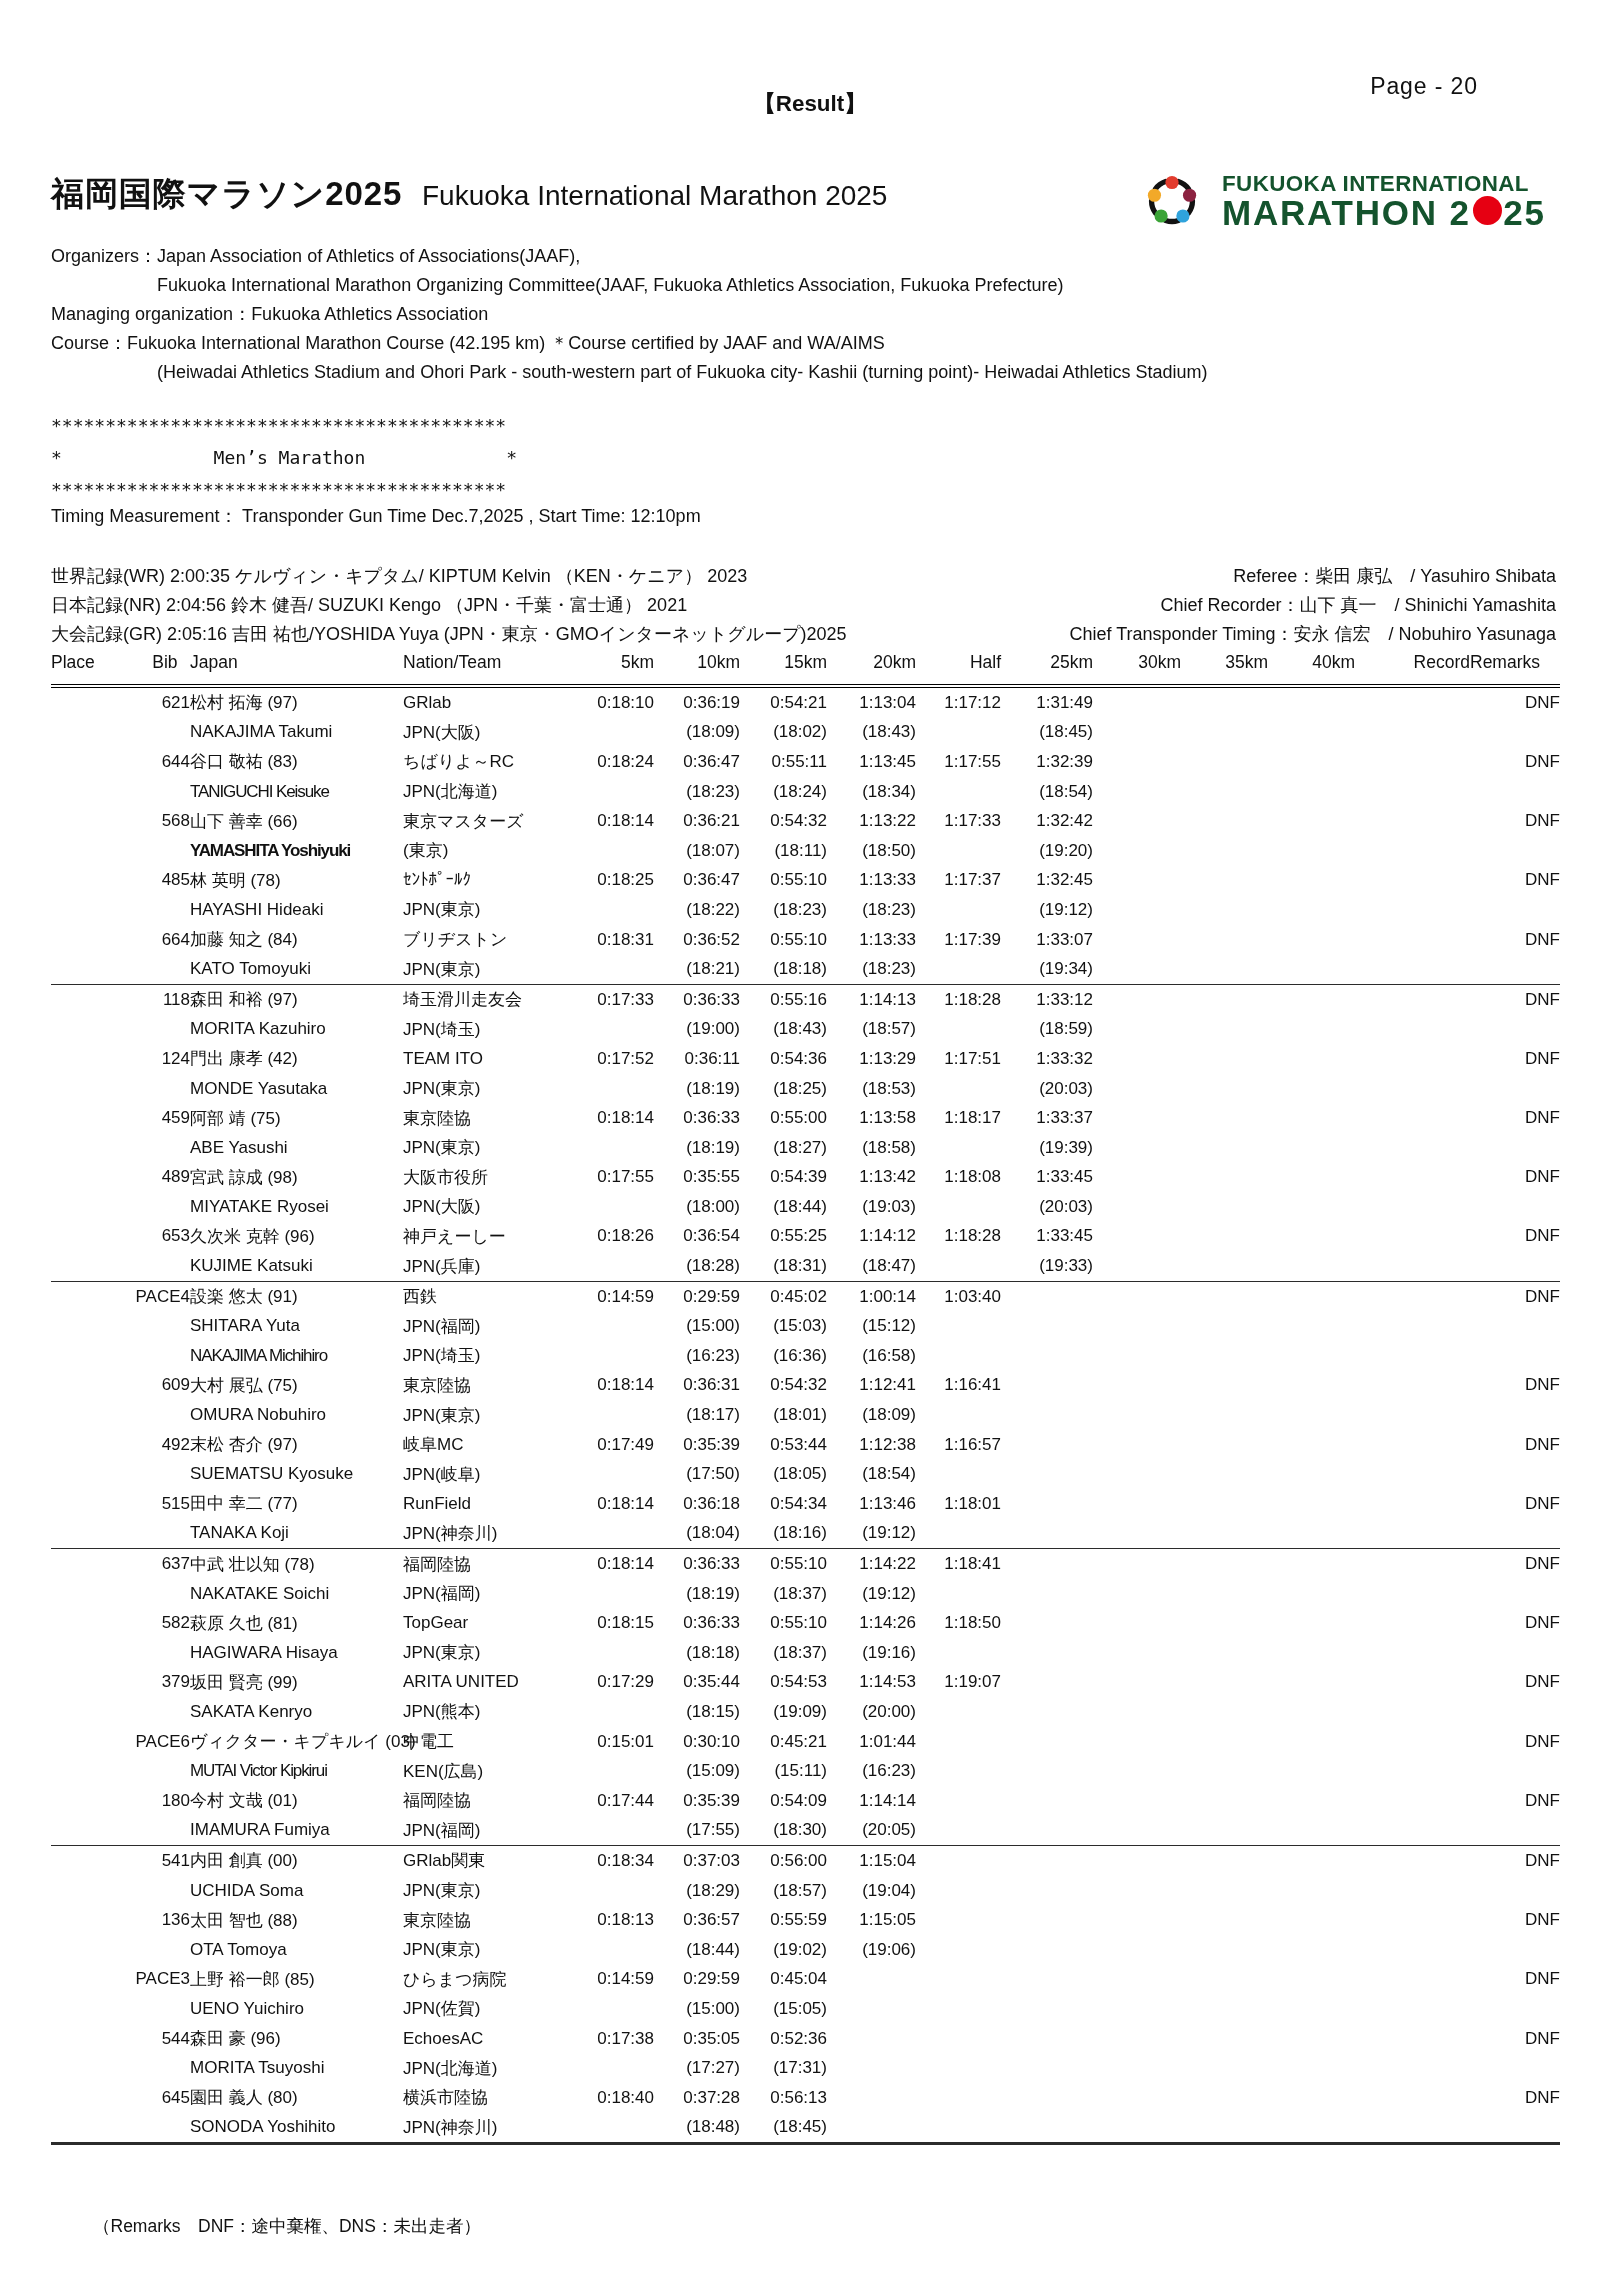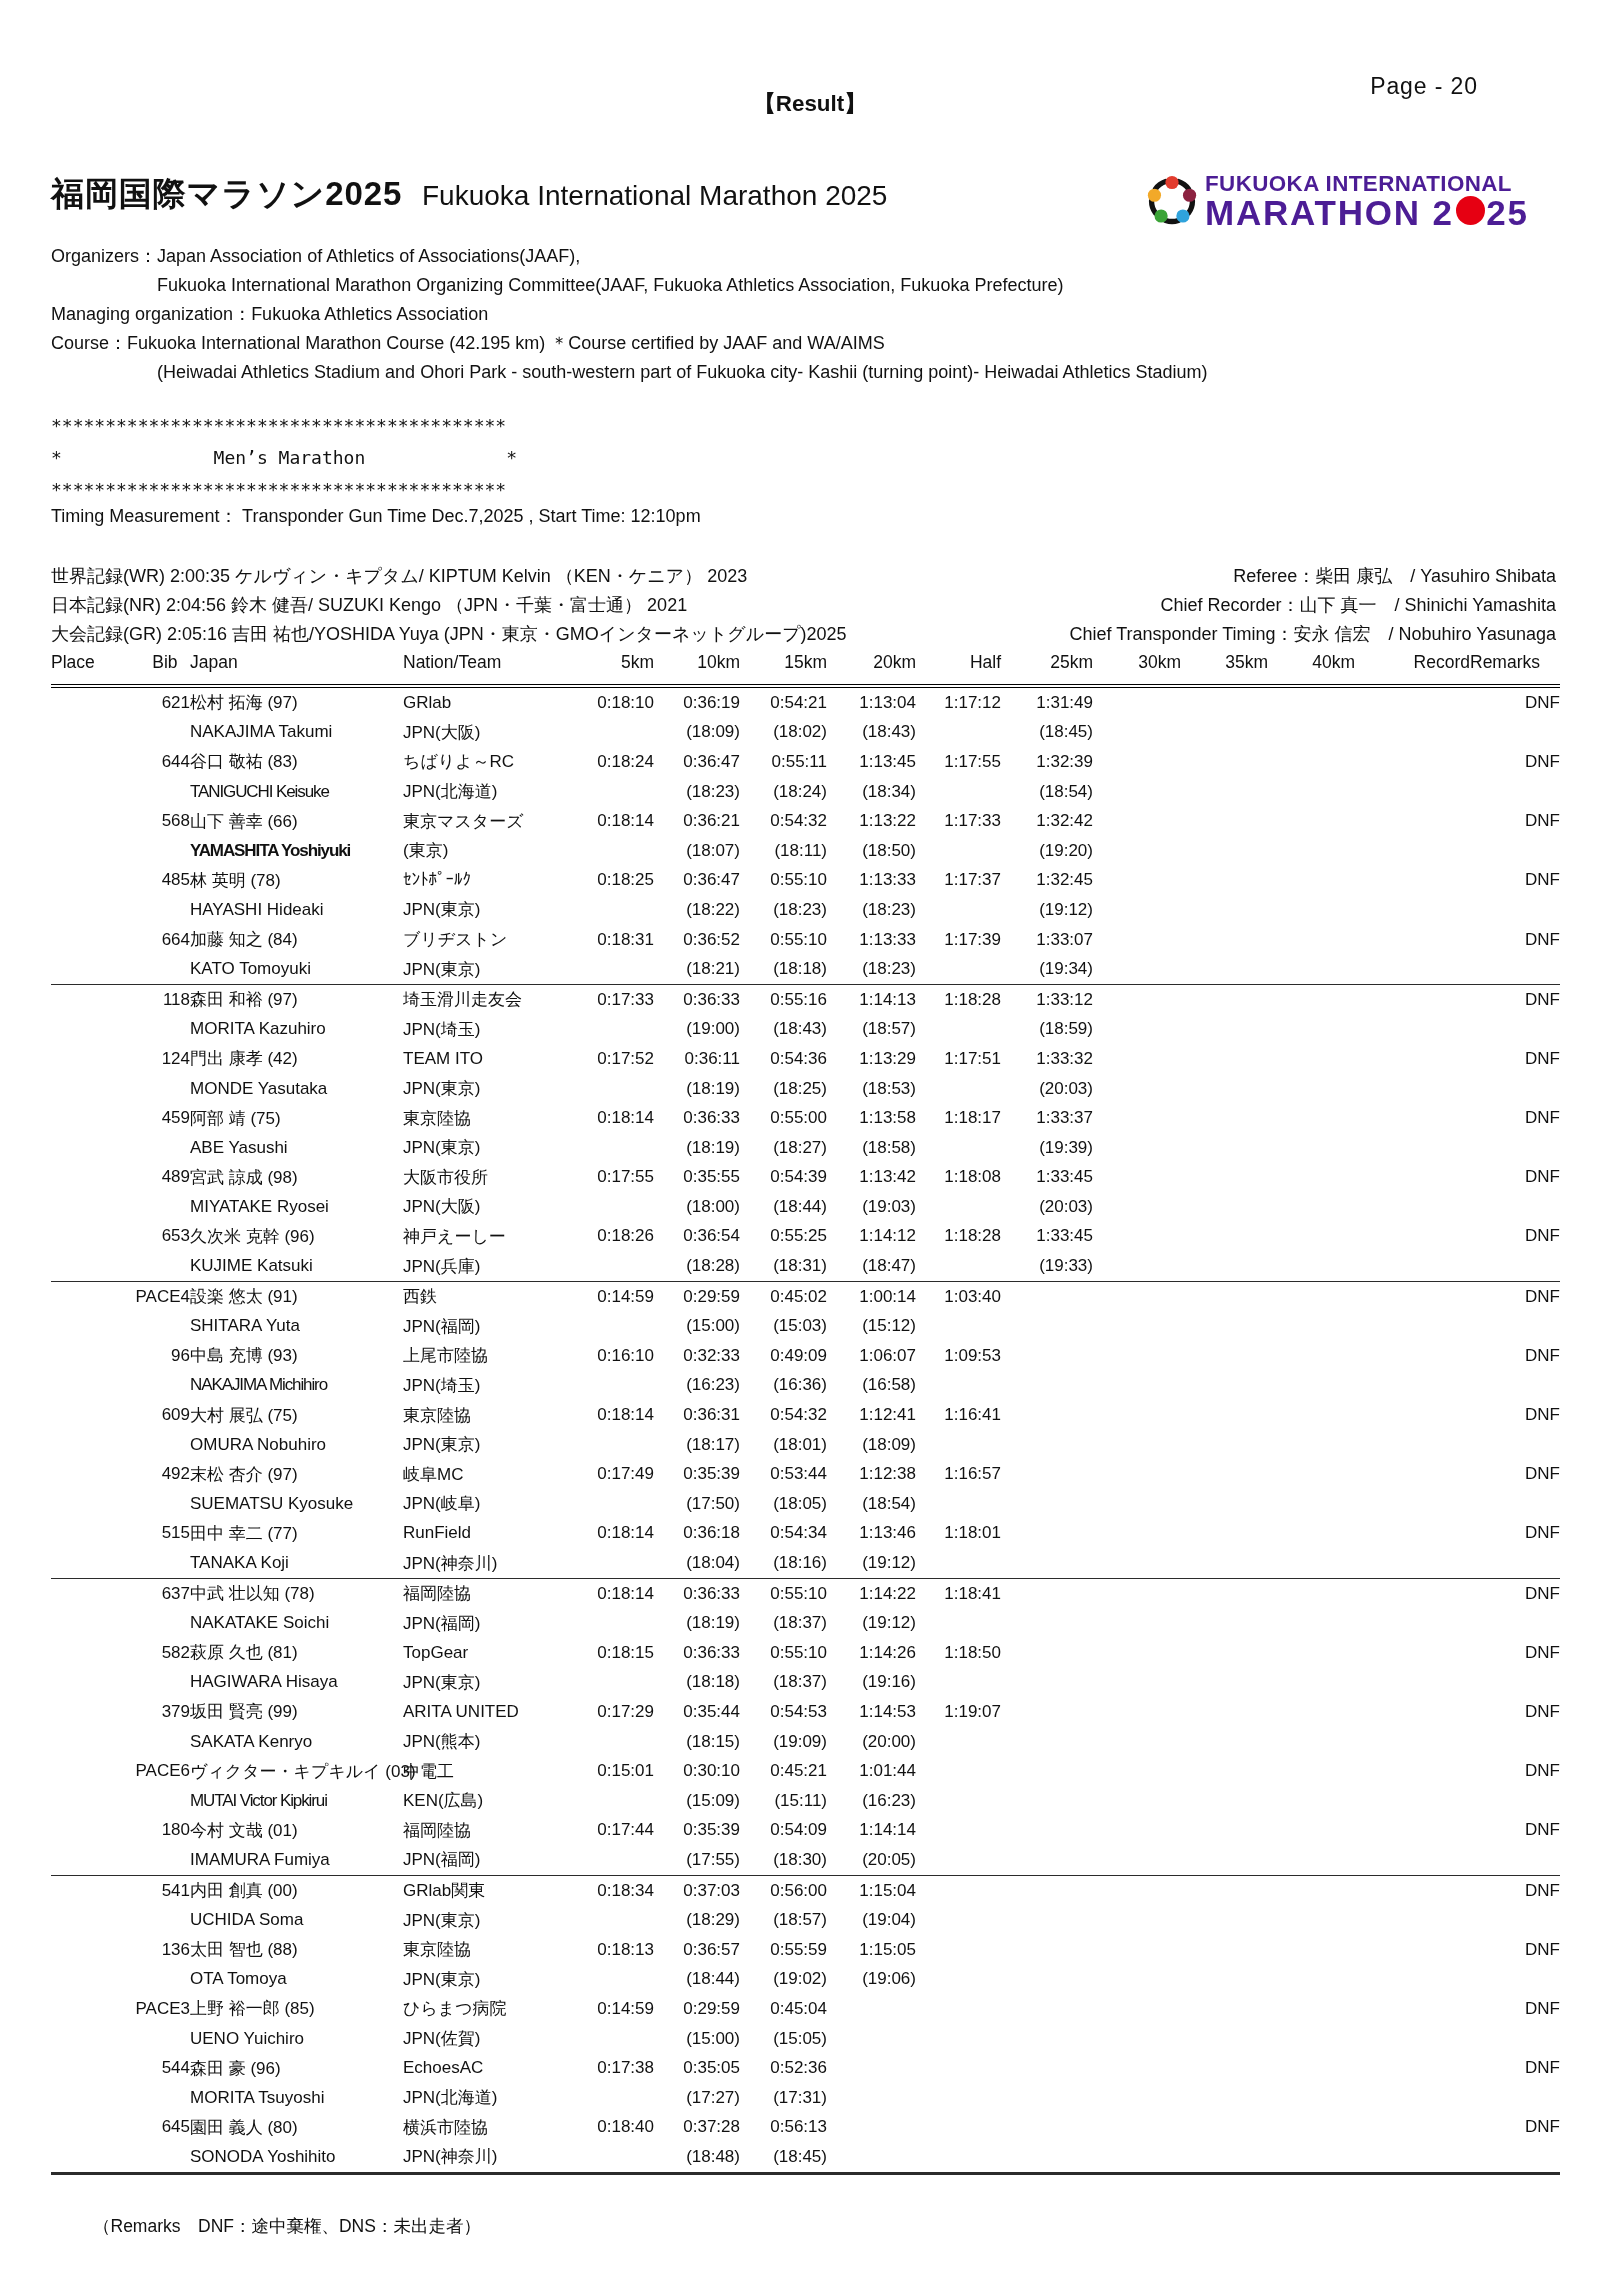--- a/index.html
+++ b/index.html
@@ -8,21 +8,21 @@
     font-family:"Liberation Sans","DejaVu Sans",sans-serif; color:#111;
     overflow:hidden;
   }
   .page-label { position:absolute; top:73px; right:142px; font-size:23px; letter-spacing:0.9px; }
   .result-tag { position:absolute; top:88px; left:50%; transform:translateX(-50%); font-size:22.4px; font-weight:700; }
   .title-row { position:absolute; top:172px; left:51px; white-space:nowrap; }
   .title-jp { font-size:33px; font-weight:700; letter-spacing:0.9px; }
   .title-en { font-size:28px; font-weight:500; margin-left:19.7px; }
   
   .logo { position:absolute; top:168px; left:1139px; display:flex; align-items:center; }
-  .logo-text { margin-left:0; color:#4c1d95; }
+  .logo-text { margin-left:17px; color:#14532d; }
   .logo-line1 { font-size:22.4px; font-weight:700; letter-spacing:0.4px; line-height:23px; white-space:nowrap; }
   .logo-line2 { font-size:35px; font-weight:700; letter-spacing:1.8px; line-height:36px; white-space:nowrap; }
   .logo-dot { display:inline-block; width:29px; height:29px; border-radius:50%; background:#e60012; vertical-align:-0.9px; margin:0 1.8px; }
   
   .info-block { position:absolute; top:242px; left:51px; font-size:18px; line-height:29px; white-space:nowrap; }
   .info-line.indent { margin-left:106px; }
   
   .ascii-box { position:absolute; top:410px; left:51px; margin:0;
     font-family:"DejaVu Sans Mono","Liberation Mono",monospace;
     font-size:18px; line-height:32px; white-space:pre; }
@@ -498,36 +498,20 @@
           <td class="c-t">(15:12)</td>
           <td class="c-t"></td>
           <td class="c-t"></td>
           <td class="c-t"></td>
           <td class="c-t"></td>
           <td class="c-t"></td>
           <td class="c-rec"></td>
           <td class="c-rem"></td>
         </tr>
         <tr>
-          <td class="c-pb">96</td>
-          <td class="c-name">中島 充博 (93)</td>
-          <td class="c-team">上尾市陸協</td>
-          <td class="c-t">0:16:10</td>
-          <td class="c-t">0:32:33</td>
-          <td class="c-t">0:49:09</td>
-          <td class="c-t">1:06:07</td>
-          <td class="c-t">1:09:53</td>
-          <td class="c-t"></td>
-          <td class="c-t"></td>
-          <td class="c-t"></td>
-          <td class="c-t"></td>
-          <td class="c-rec"></td>
-          <td class="c-rem">DNF</td>
-        </tr>
-        <tr>
           <td class="c-pb"></td>
           <td class="c-name" style="letter-spacing: -1.1px;">NAKAJIMA Michihiro</td>
           <td class="c-team">JPN(埼玉)</td>
           <td class="c-t"></td>
           <td class="c-t">(16:23)</td>
           <td class="c-t">(16:36)</td>
           <td class="c-t">(16:58)</td>
           <td class="c-t"></td>
           <td class="c-t"></td>
           <td class="c-t"></td>

